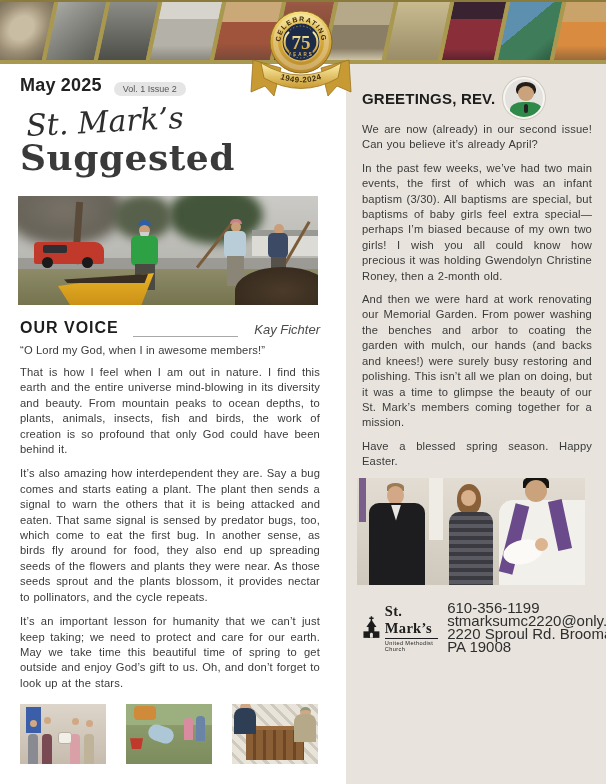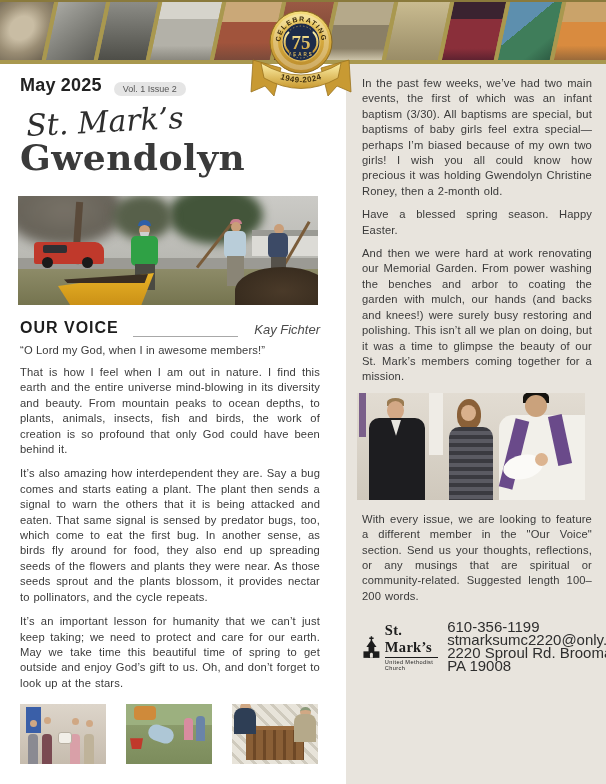--- a/index.html
+++ b/index.html
@@ -199,21 +199,21 @@
     </text>
   </svg>
 
   <div class="left-col">
     <div class="date-row">
       <span class="date">May 2025</span>
       <span class="issue-pill">Vol. 1 Issue 2</span>
     </div>
     <div class="title-block">
       <div class="title-script">St. Mark’s</div>
-      <div class="title-main">Gwendolyn</div>
+      <div class="title-main">Suggested</div>
     </div>
 
     <div class="main-photo">
       <div class="mp-t1"></div>
         <div class="mp-t2"></div>
         <div class="mp-t3"></div>
       <div class="mp-house"></div>
         <div class="mp-road"></div>
         <div class="mp-grass"></div>
       <div class="mp-trunk"></div>
@@ -275,44 +275,53 @@
         <div class="t3-bench"></div>
         <div class="t3-head1"></div>
           <div class="t3-man1"></div>
         <div class="t3-head2"></div>
           <div class="t3-man2"></div>
       </div>
     </div>
   </div>
 
   <div class="right-panel">
+    <div class="greet-row">
+      <span class="greet-h">GREETINGS, REV.</span>
+      <div class="avatar">
+        <div class="av-hair"></div>
+          <div class="av-face"></div>
+          <div class="av-shirt"></div>
+          <div class="av-mic"></div>
+      </div>
+    </div>
+    <p class="body-p">We are now (already) in our second issue! Can you believe it’s already April?</p>
     <p class="body-p">In the past few weeks, we’ve had two main events, the first of which was an infant baptism (3/30). All baptisms are special, but baptisms of baby girls feel extra special—perhaps I’m biased because of my own two girls! I wish you all could know how precious it was holding Gwendolyn Christine Roney, then a 2-month old.</p>
+    <p class="body-p">And then we were hard at work renovating our Memorial Garden. From power washing the benches and arbor to coating the garden with mulch, our hands (and backs and knees!) were surely busy restoring and polishing. This isn’t all we plan on doing, but it was a time to glimpse the beauty of our St. Mark’s members coming together for a mission.</p>
     <p class="body-p">Have a blessed spring season. Happy Easter.</p>
-    <p class="body-p">And then we were hard at work renovating our Memorial Garden. From power washing the benches and arbor to coating the garden with mulch, our hands (and backs and knees!) were surely busy restoring and polishing. This isn’t all we plan on doing, but it was a time to glimpse the beauty of our St. Mark’s members coming together for a mission.</p>
 
     <div class="baptism">
       <div class="bp-flag"></div>
         <div class="bp-col"></div>
       <div class="bp-man-hair"></div>
         <div class="bp-man-head"></div>
         <div class="bp-man-body"></div>
         <div class="bp-man-shirt"></div>
       <div class="bp-wom-hair"></div>
         <div class="bp-wom-face"></div>
         <div class="bp-wom-body"></div>
       <div class="bp-priest-robe"></div>
         <div class="bp-stole"></div>
         <div class="bp-stole2"></div>
       <div class="bp-priest-hair"></div>
         <div class="bp-priest-head"></div>
       <div class="bp-baby"></div>
         <div class="bp-baby-head"></div>
     </div>
 
-    <p class="body-p">With every issue, we are looking to feature a different member in the "Our Voice" section. Send us your thoughts, reflections, or any musings that are spiritual or community-related. Suggested length 100–200 words.</p>
 
     <div class="footer-row">
       <div class="logo">
         <svg width="25" height="30" viewBox="0 0 26 30">
           <path fill="#1c1c1c" d="M12 0 h2 v2 h2 v2 h-2 v3 h-2 v-3 h-2 v-2 h2 Z"></path>
           <path fill="#1c1c1c" d="M13 5 L20 15 H6 Z"></path>
           <rect x="9" y="13" width="8" height="17" fill="#1c1c1c"></rect>
           <rect x="2" y="21" width="22" height="9" fill="#1c1c1c"></rect>
           <path d="M11 30 v-5 a2 2 0 0 1 4 0 v5 Z" fill="#e8e4dd"></path>
         </svg>

